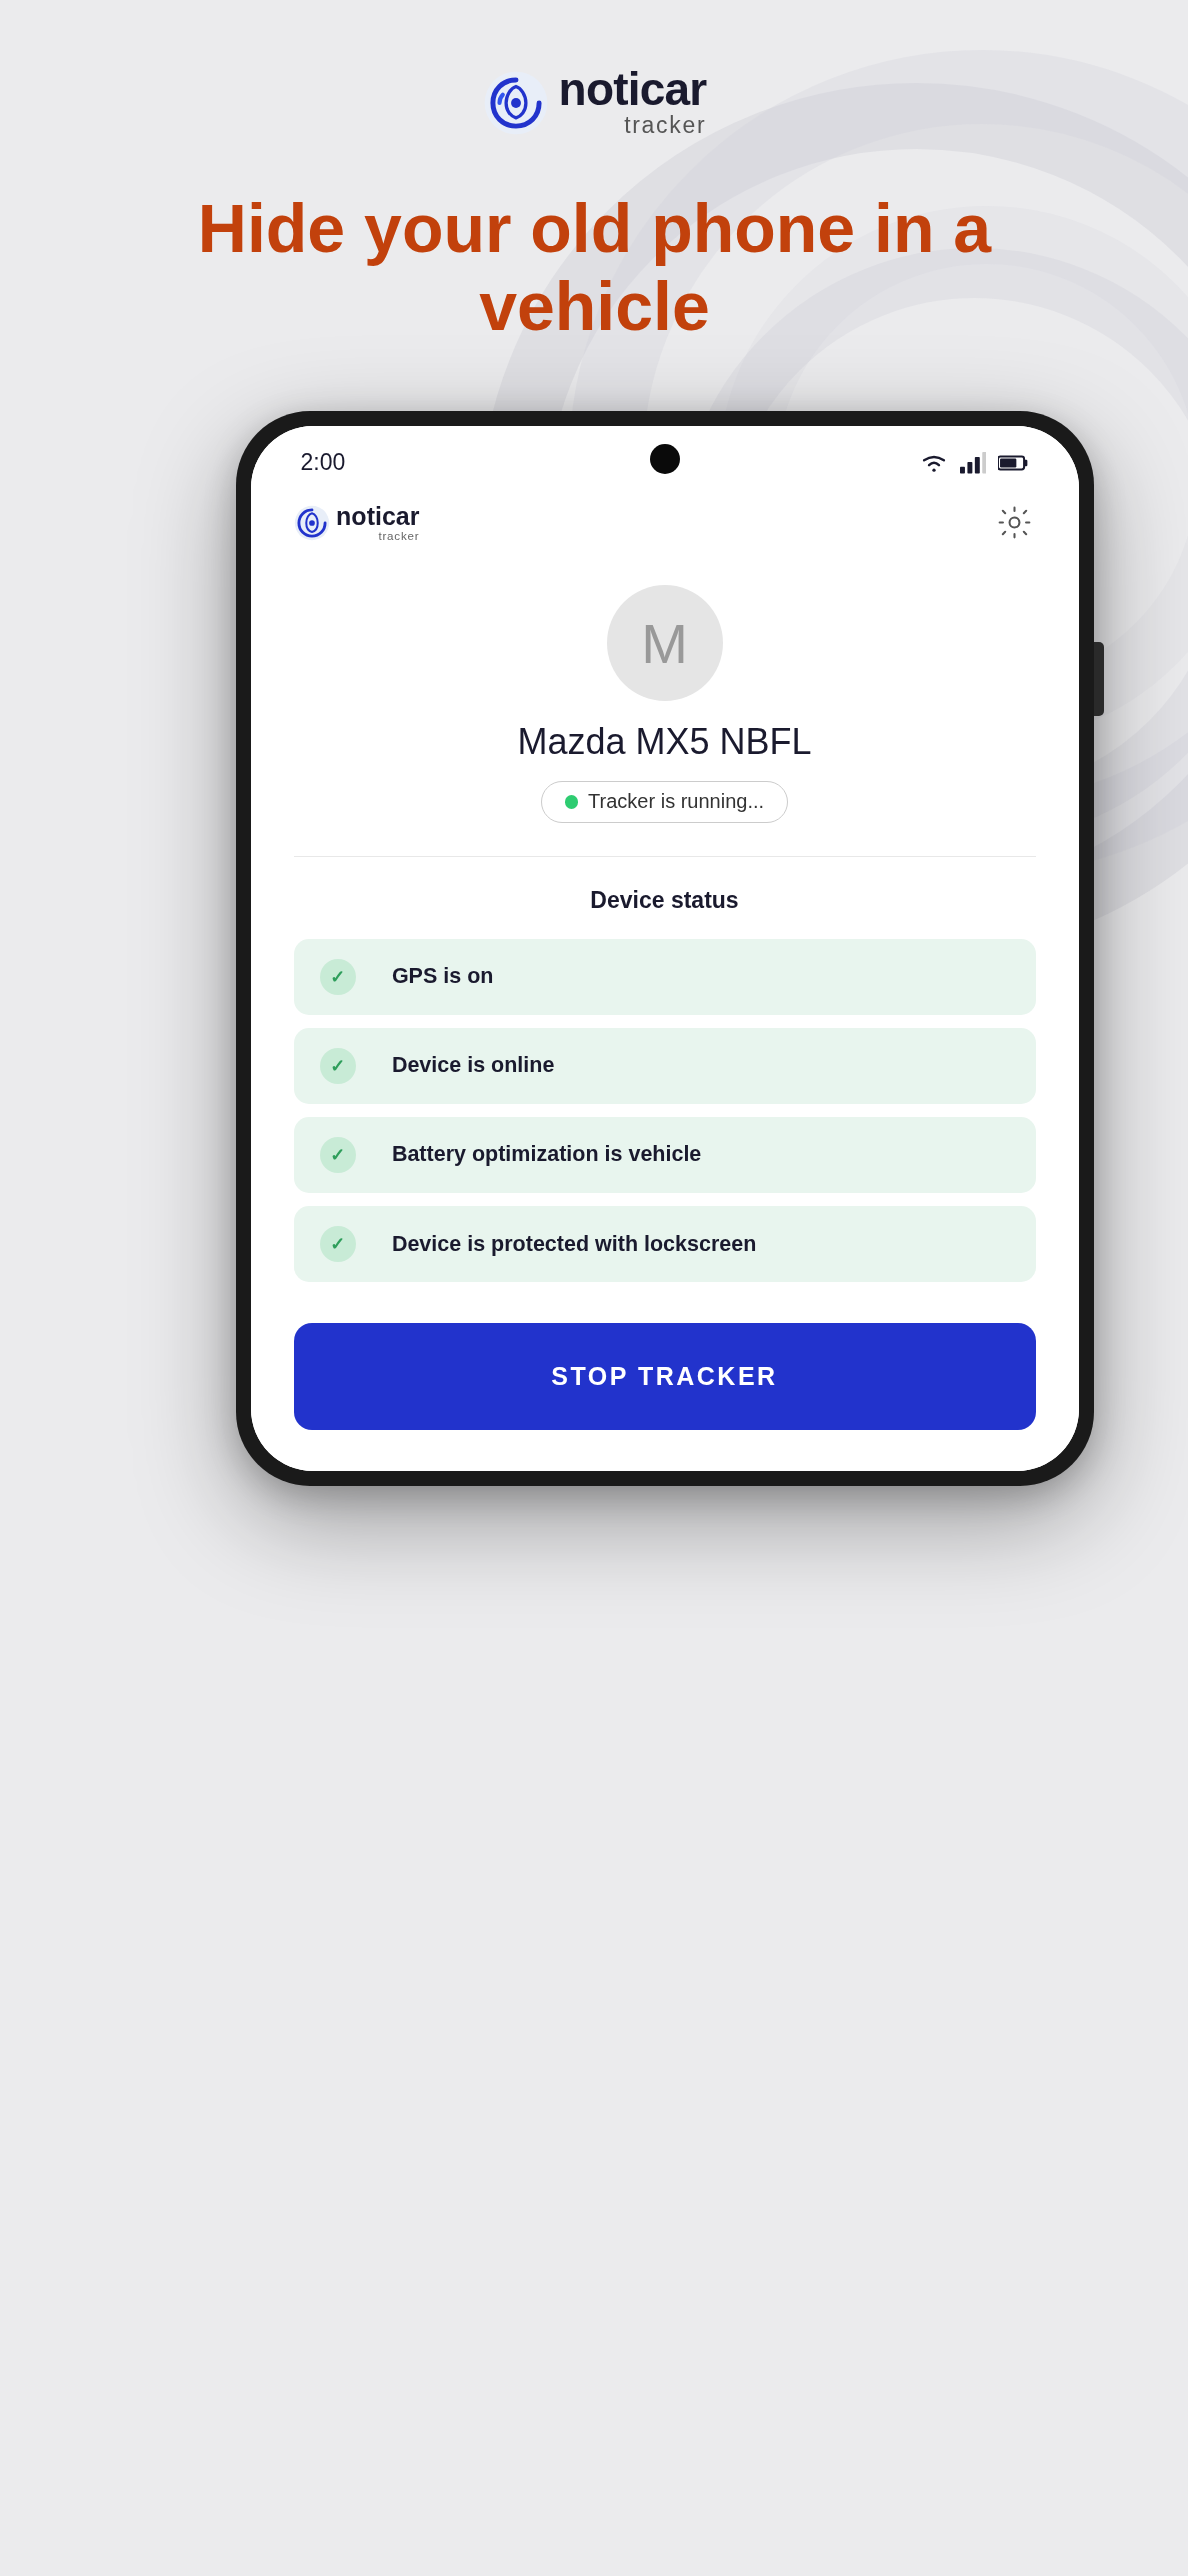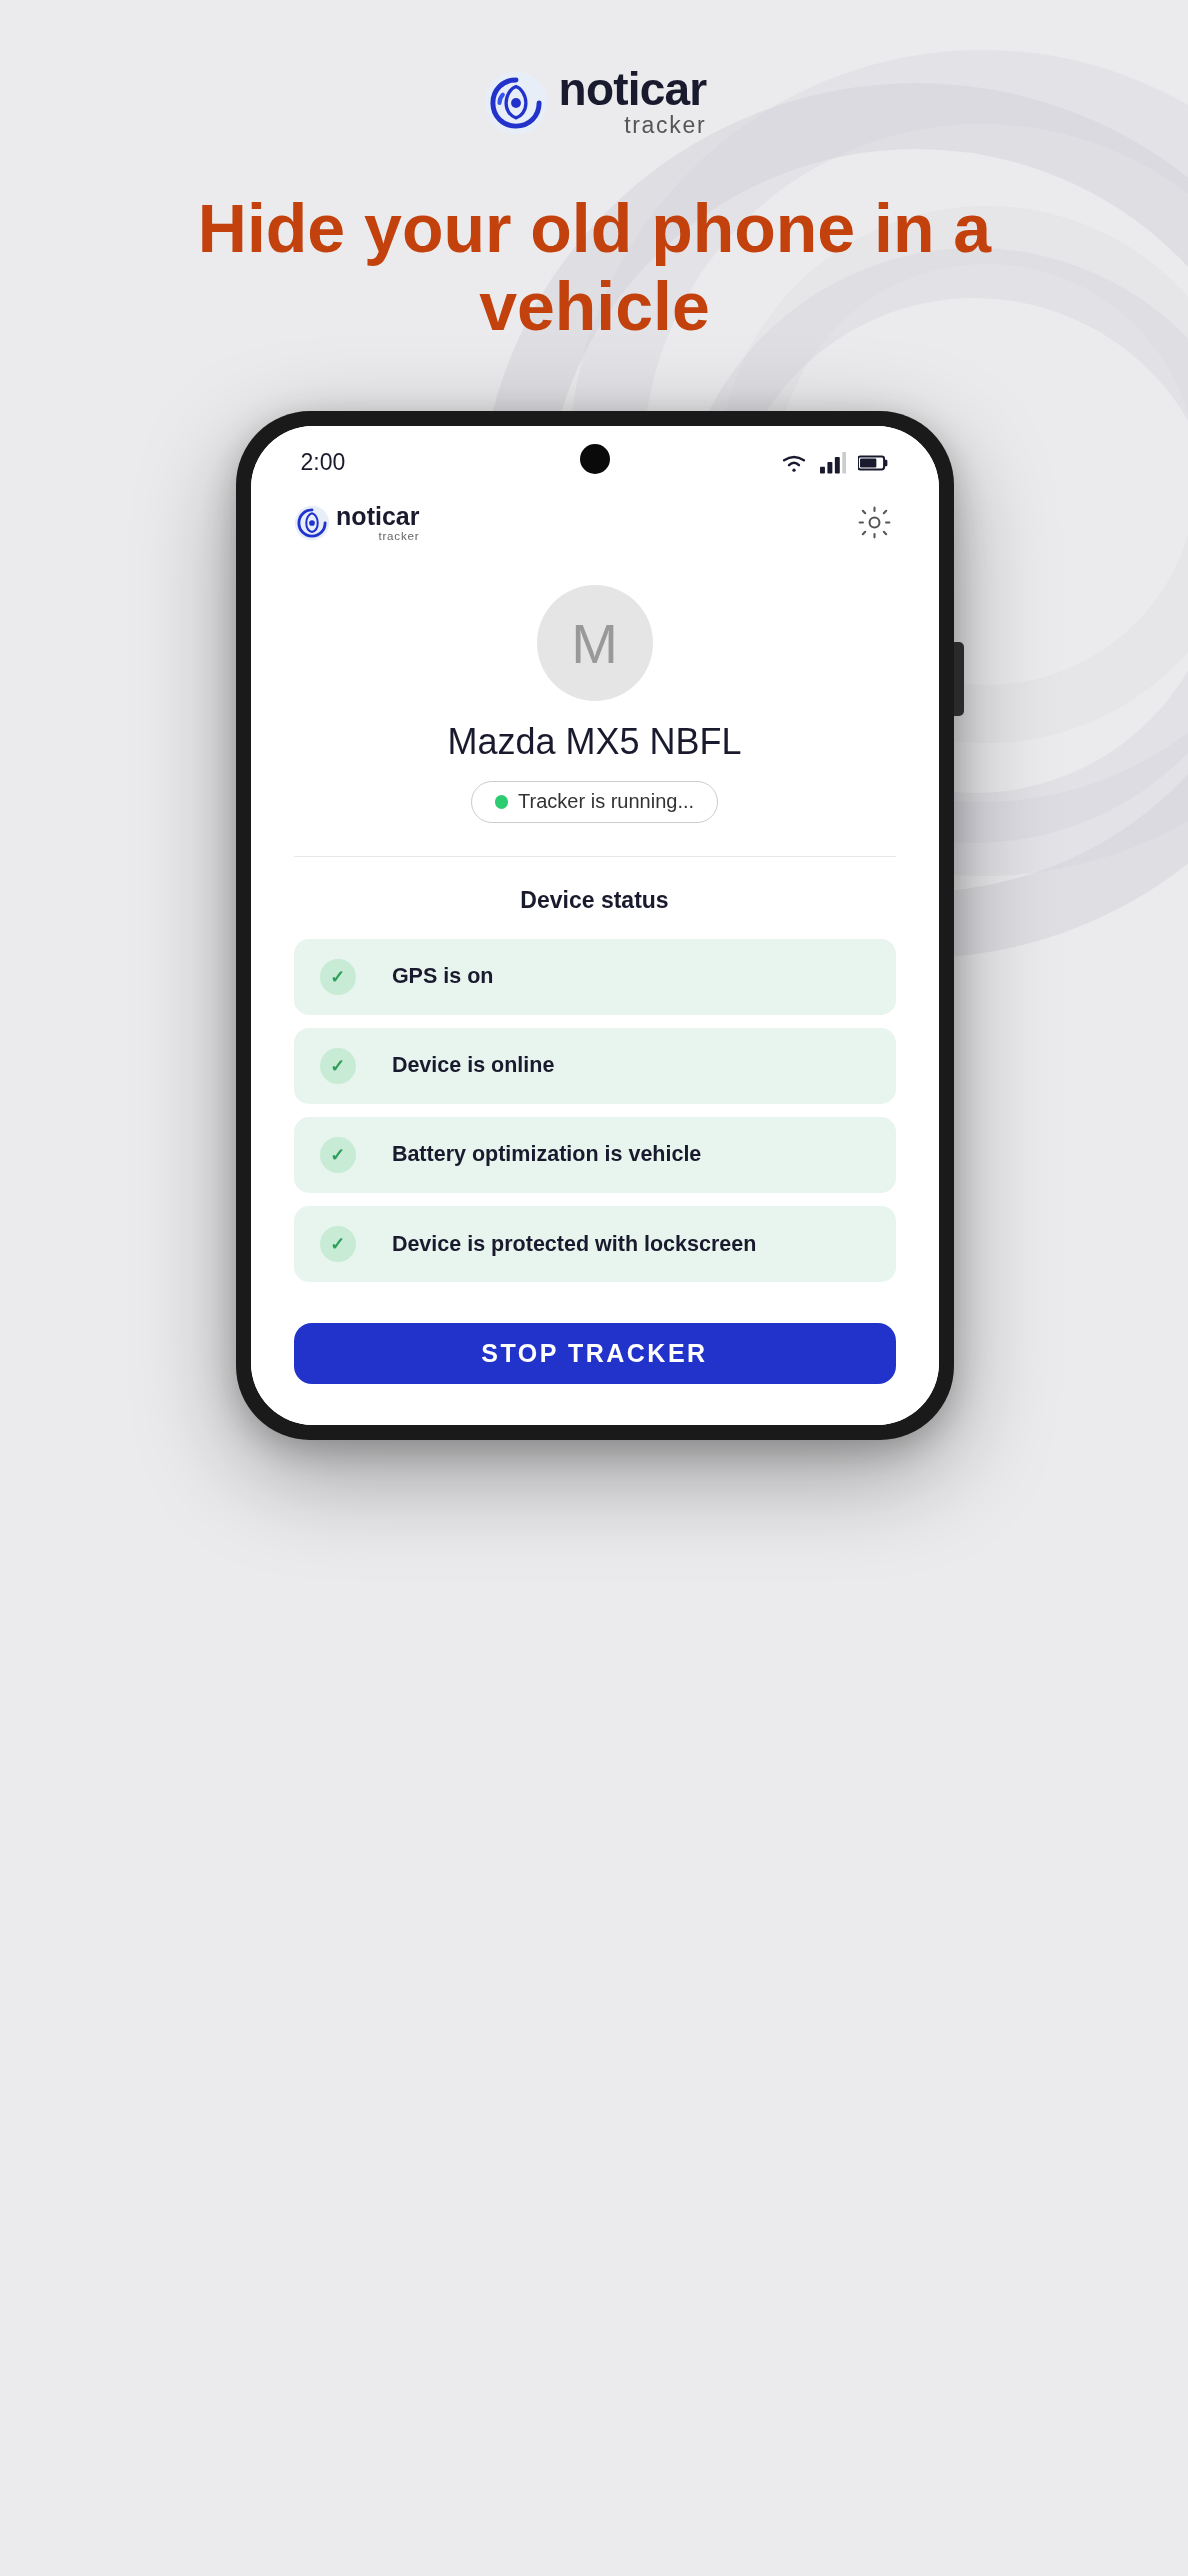--- a/index.html
+++ b/index.html
@@ -111,21 +111,21 @@
     }
 
     
     .phone-wrapper {
       z-index: 1;
       width: 718px;
       position: relative;
     }
 
     .phone-frame {
-      width: 718px;
+      width: 858px;
       background: #1a1a1a;
       border-radius: 74px;
       padding: 15px;
       box-shadow: 0 33px 99px rgba(0,0,0,0.35), 0 8.3px 33px rgba(0,0,0,0.2);
       position: relative;
     }
 
     
     .phone-frame::before {
       content: '';
@@ -336,21 +336,21 @@
       color: #1a1a2e;
       margin-left: 16px;
     }
 
     
     .stop-tracker-btn {
       background: #2233cc;
       color: #fff;
       border: none;
       border-radius: 18px;
-      padding: 16px 0;
+      padding: 39px 0;
       width: 100%;
       font-size: 25px;
       font-weight: 700;
       letter-spacing: 2.5px;
       text-transform: uppercase;
       cursor: pointer;
       display: block;
       text-align: center;
     }
   </style>

